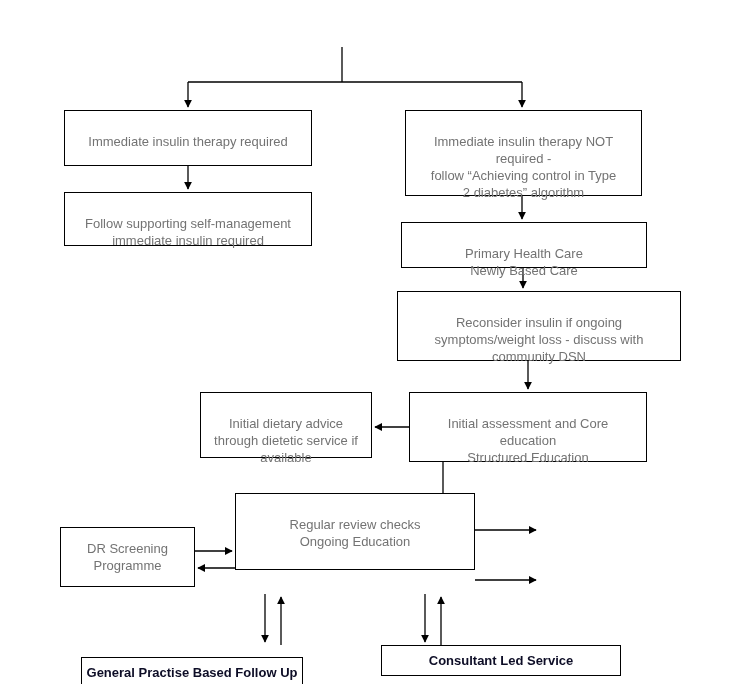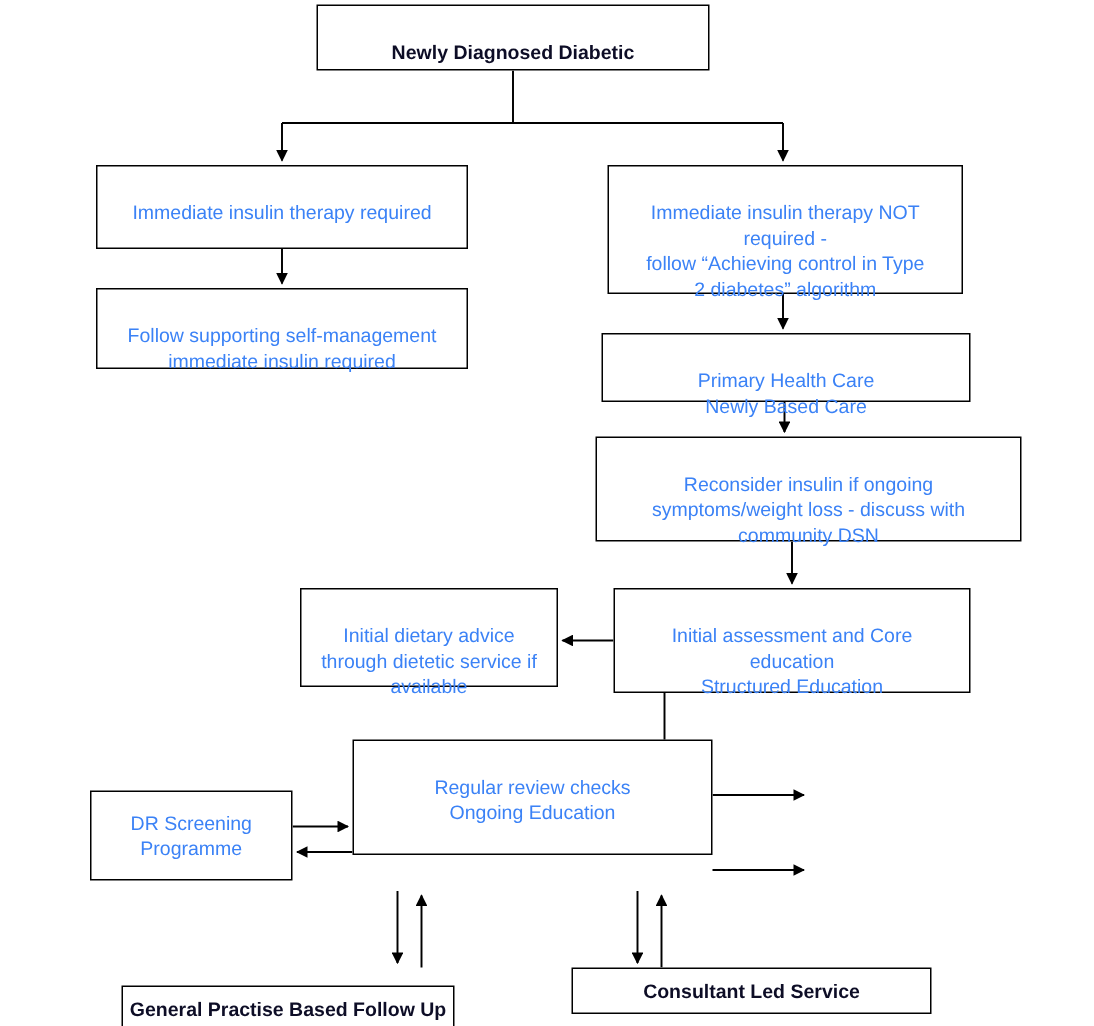--- a/index.html
+++ b/index.html
@@ -26,21 +26,21 @@
   }
   .node-box {
     position: absolute;
     box-sizing: border-box;
     border: 1px solid #000000;
     background: #ffffff;
     display: block;
     text-align: center;
     font-size: 13px;
     line-height: 17px;
-    color: #3b82f6;
+    color: #737373;
     padding-top: 5px;
     white-space: pre-line;
   }
   .node-box.bold {
     font-weight: bold;
     color: #0d0d26;
   }
   .node-box.vcenter {
     display: flex;
     align-items: center;
@@ -92,23 +92,20 @@
 
       <path d="M 265 594 L 265 642" marker-end="url(#arrow)"></path>
       <path d="M 281 645 L 281 597" marker-end="url(#arrow)"></path>
 
       <path d="M 425 594 L 425 642" marker-end="url(#arrow)"></path>
       <path d="M 441 645 L 441 597" marker-end="url(#arrow)"></path>
 
     </g>
   </svg>
 
-  <div class="node-box bold" style="left:211px; top:3px; width:262px; height:44px;">
-    <span class="node-text">Newly Diagnosed  Diabetic</span>
-  </div>
 
   <div class="node-box" style="left:64px; top:110px; width:248px; height:56px;">
     <span class="node-text">Immediate insulin therapy required</span>
   </div>
 
   <div class="node-box" style="left:64px; top:192px; width:248px; height:54px;">
     <span class="node-text">Follow supporting self-management
 immediate insulin required</span>
   </div>
 

